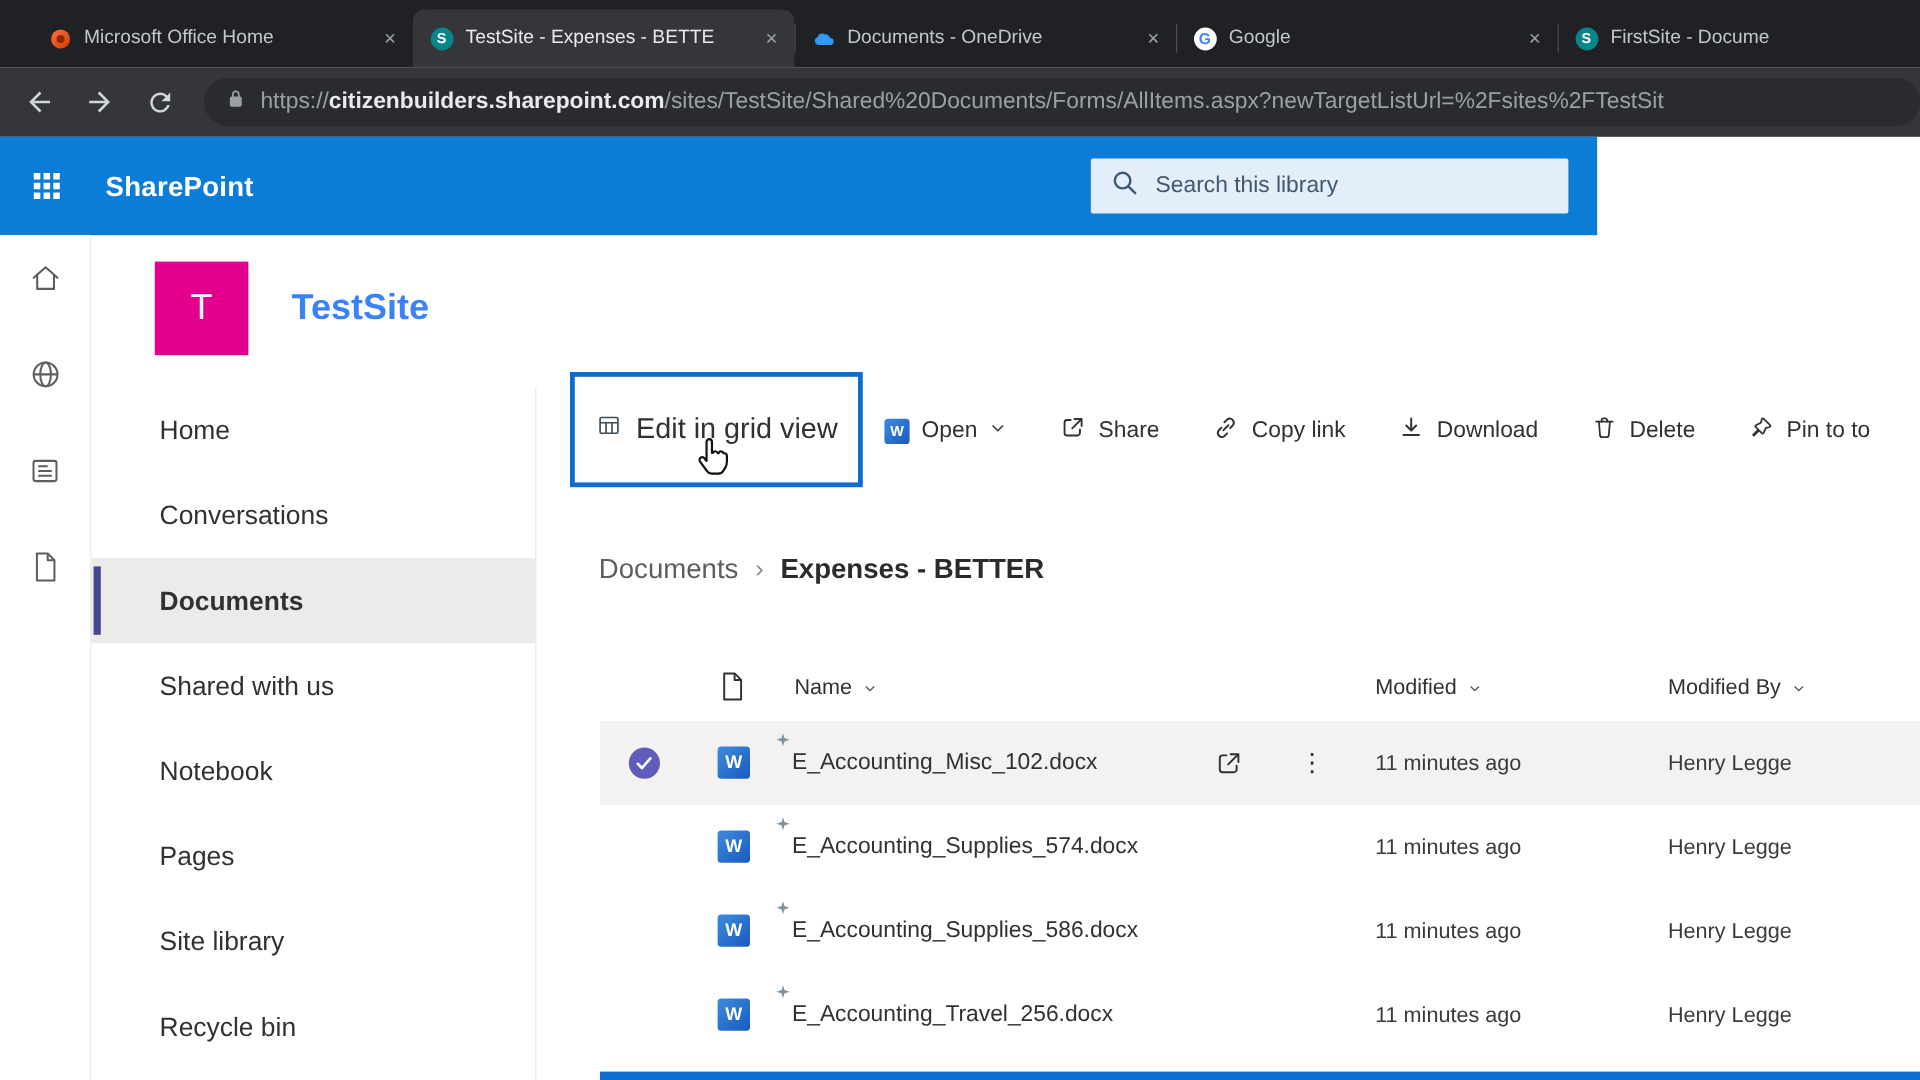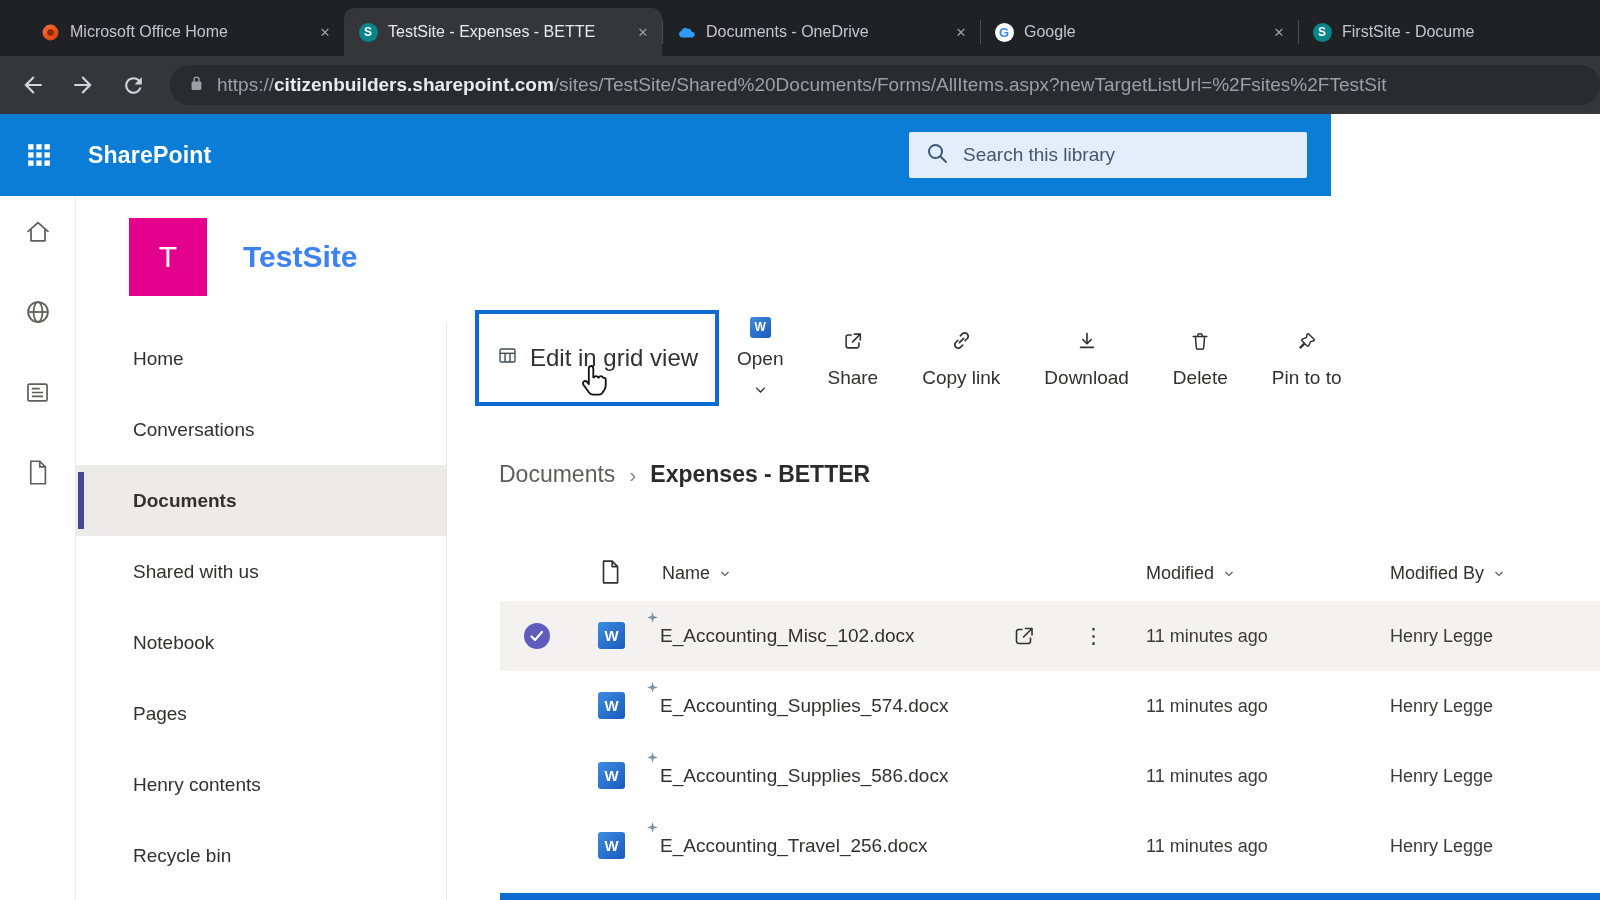--- a/index.html
+++ b/index.html
@@ -52,32 +52,32 @@
              padding-top:22px; gap:52px; }
   .railbtn { width:28px; height:28px; display:flex; align-items:center; justify-content:center; cursor:pointer; }
 
   
   .sitelogo { position:absolute; left:129px; top:218px; width:78px; height:78px; background:#e3008c;
               color:#fff; font-size:30px; display:flex; align-items:center; justify-content:center; cursor:pointer; }
   .sitetitle { position:absolute; left:243px; top:240px; font-size:30px; font-weight:700; color:#3b82f6; }
 
   
   .leftnav { position:absolute; left:76px; top:323px; width:371px; bottom:0; border-right:1px solid #e8e8e8; }
-  .navitem { height:71px; display:flex; align-items:center; padding-left:57px; font-size:19px;
+  .navitem { height:71px; display:flex; align-items:center; padding-left:57px; font-size:22px;
              color:#323130; position:relative; cursor:pointer; }
   .navitem.selected { background:#edebe9; font-weight:600; }
   .navitem.selected::before { content:""; position:absolute; left:2px; top:7px; bottom:7px; width:6px; background:#444791; }
 
   
   .editgrid { position:absolute; left:475px; top:310px; width:244px; height:96px; border:4px solid #0d6cd1;
               background:#fff; display:flex; align-items:center; gap:12px; padding-left:18px;
               font-size:24px; color:#323130; cursor:pointer; z-index:2; }
   .commandbar { position:absolute; left:737px; top:322px; height:74px; display:flex; align-items:center;
                 gap:44px; white-space:nowrap; }
-  .cmd { display:flex; align-items:center; gap:10px; font-size:19px; color:#323130; cursor:pointer;flex-direction:column; }
+  .cmd { display:flex; align-items:center; gap:10px; font-size:19px; color:#323130; cursor:pointer; }
   .cursorhand { position:absolute; left:575px; top:363px; width:36px; height:36px; z-index:5; pointer-events:none; }
 
   
   .breadcrumb { position:absolute; left:499px; top:461px; font-size:23px; color:#605e5c;
                 display:flex; align-items:center; gap:14px; }
   .breadcrumb .sep { color:#8a8886; font-size:21px; }
   .breadcrumb .current { font-weight:700; color:#2b2b2b; }
   .breadcrumb .parent { cursor:pointer; }
 
   
@@ -245,21 +245,21 @@
 <div class="sitelogo">T</div>
 <div class="sitetitle">TestSite</div>
 
 <div class="leftnav">
   <div class="navitem">Home</div>
   <div class="navitem">Conversations</div>
   <div class="navitem selected">Documents</div>
   <div class="navitem">Shared with us</div>
   <div class="navitem">Notebook</div>
   <div class="navitem">Pages</div>
-  <div class="navitem">Henry contents</div>
+  <div class="navitem">Site library</div>
   <div class="navitem">Recycle bin</div>
 </div>
 
 <div class="editgrid">
   <span>
     <svg width="21" height="21" viewBox="0 0 24 24" fill="none" stroke="#3e4c59" stroke-width="1.6">
         <rect x="3.5" y="4.5" width="17" height="15" rx="1.5"></rect>
         <line x1="3.5" y1="9.5" x2="20.5" y2="9.5"></line>
         <line x1="9.2" y1="9.5" x2="9.2" y2="19.5"></line>
         <line x1="14.9" y1="9.5" x2="14.9" y2="19.5"></line>

